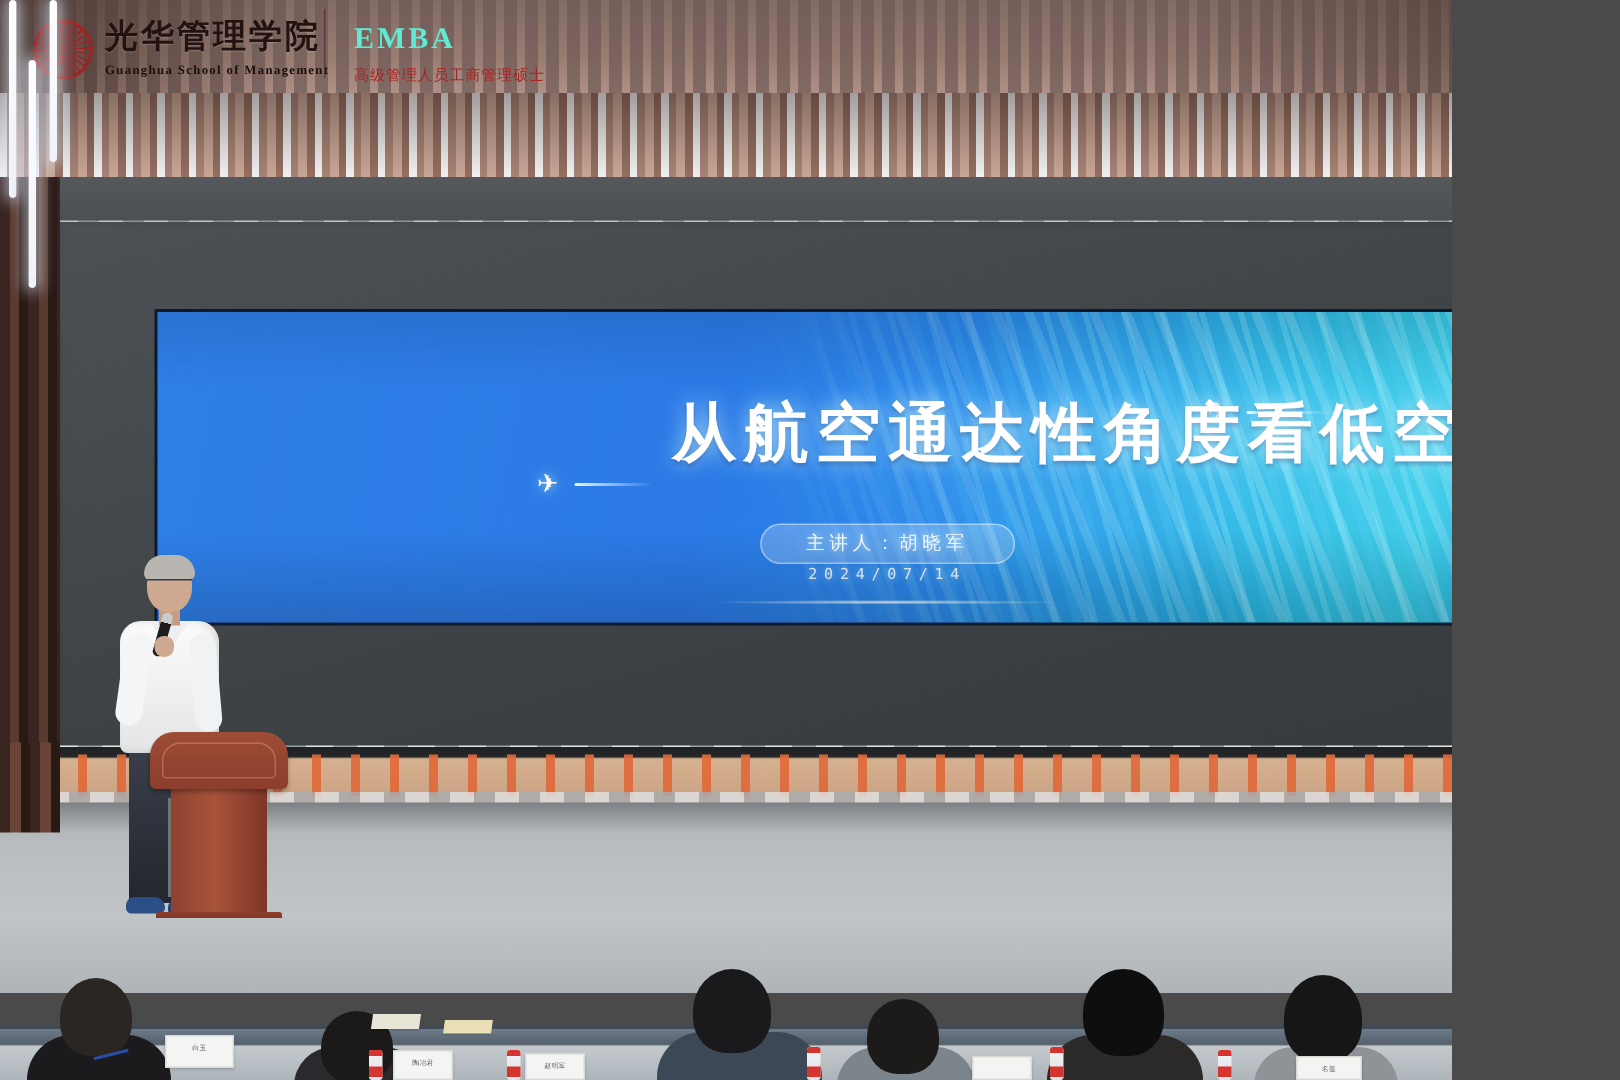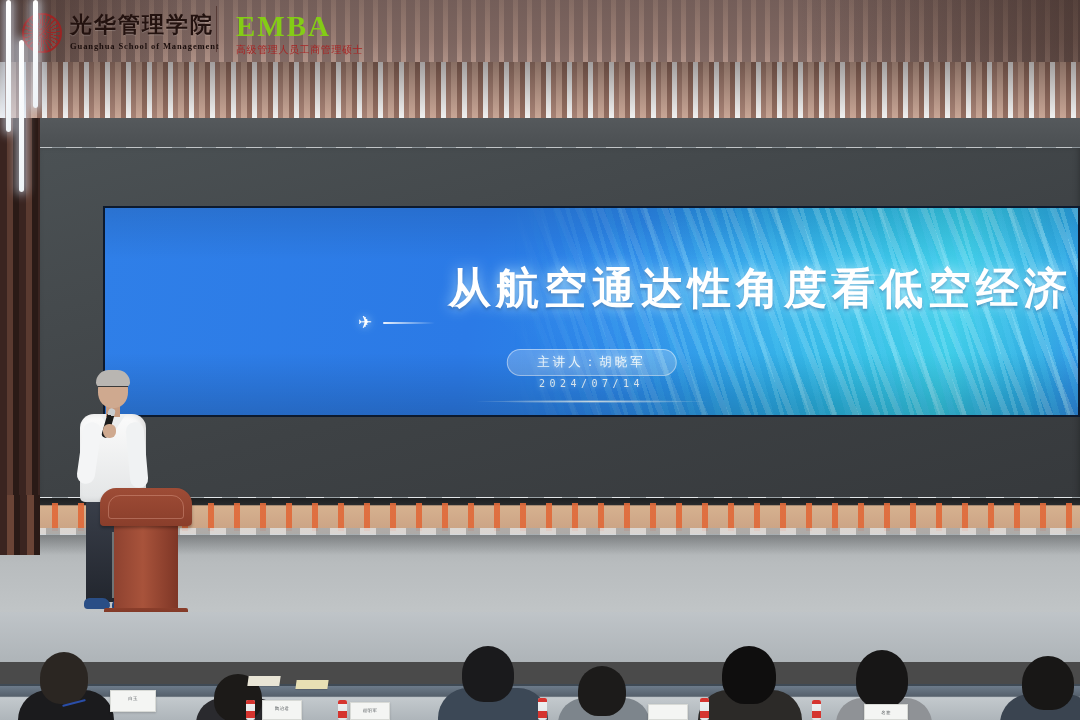--- a/index.html
+++ b/index.html
@@ -1,19 +1,19 @@
 <!DOCTYPE html>
 <html><head>
 <meta charset="utf-8">
 <style>
   * { margin:0; padding:0; box-sizing:border-box; }
   html,body { width:1080px; height:720px; overflow:hidden; background:#4a4a4a;
     font-family:"Liberation Sans", sans-serif; }
 
-  #scene { position:relative; width:1080px; height:720px; overflow:hidden; }
+  #scene { position:relative; width:968px; height:720px; overflow:hidden; }
 
   
   .banner-wall {
     position:absolute; left:0; top:0; width:1080px; height:70px;
     background:
       repeating-linear-gradient(90deg,
         rgba(118,96,92,0.75) 0px, rgba(118,96,92,0.75) 9px,
         rgba(196,166,156,0.25) 9px, rgba(196,166,156,0.25) 14px),
       linear-gradient(180deg,#6d5750 0%, #8a6f65 55%, #b09186 100%);
   }
@@ -39,22 +39,22 @@
   }
   .gh-en {
     position:absolute; left:48px; top:33px; width:160px;
     color:#1b0e0c; font-family:"Liberation Serif", serif; font-size:8.5px;
     letter-spacing:.9px; white-space:nowrap; font-weight:700;
   }
   .logo-divider { position:absolute; left:216px; top:6px; width:1px; height:46px;
     background:rgba(60,30,26,.55); }
 
   .emba-block { position:absolute; left:236px; top:10px; width:110px; }
-  .emba-main { color:#84cc16; font-family:"Liberation Serif", serif; font-weight:700;
-    font-size:29px; letter-spacing:2px; line-height:32px; }
+  .emba-main { color:#5eead4; font-family:"Liberation Serif", serif; font-weight:700;
+    font-size:20px; letter-spacing:2px; line-height:32px; }
   .emba-sub { color:#a82424; font-family:"DejaVu Sans", sans-serif; font-size:10px;
     letter-spacing:.6px; white-space:nowrap; margin-top:1px; }
 
   
   .slat-wall {
     position:absolute; left:0; top:62px; width:1080px; height:128px;
     background:
       repeating-linear-gradient(90deg,
         #ffffff 0px, #ffffff 5px,
         #b08a7c 5px, #b08a7c 10px,

